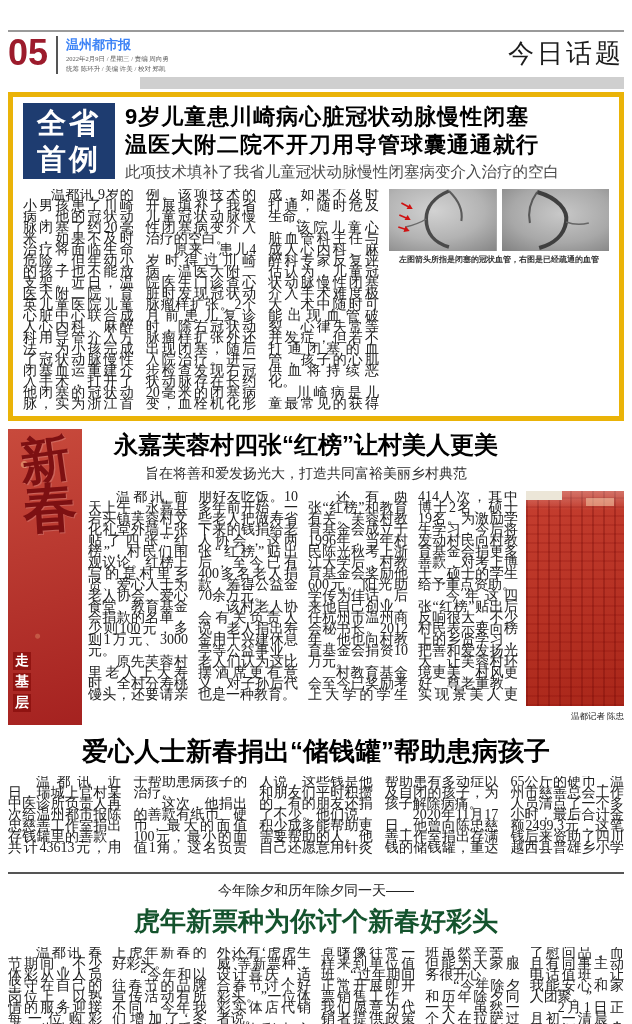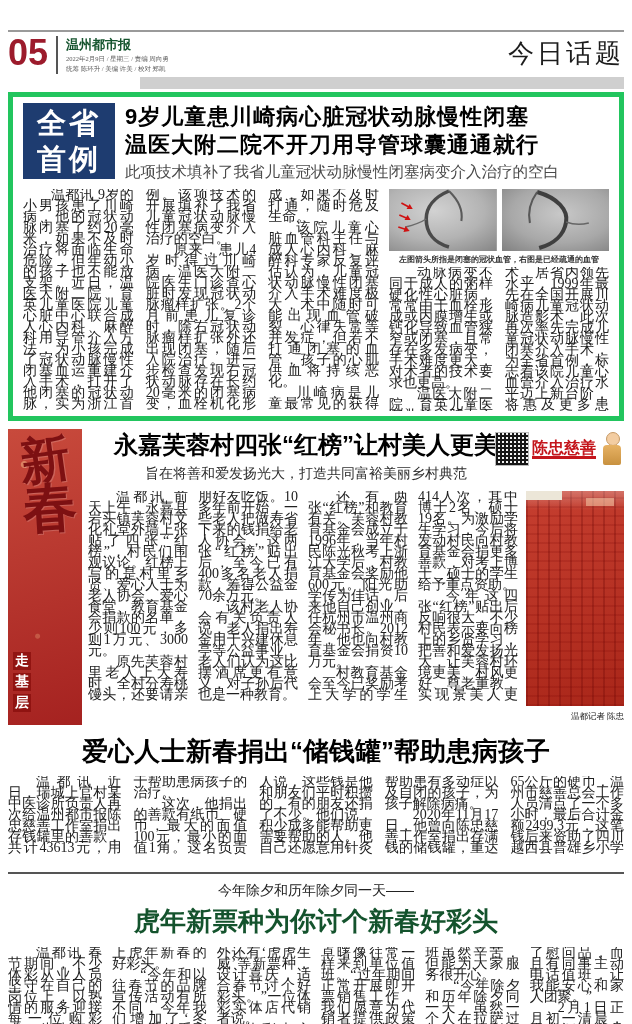--- a/index.html
+++ b/index.html
@@ -7,26 +7,26 @@
   .page {
     position: relative; width: 632px; height: 1024px; overflow: hidden;
     background: #fff; color:#191919;
     font-family: "Liberation Serif", "DejaVu Serif", serif;
   }
   
   .top-rule { border-top: 2px solid #9a9a9a; margin: 30px 8px 0; }
   .header-row { position: relative; height: 54px; margin: 4px 8px 0; display: flex; align-items: flex-start; }
   .page-num { font-family:"Liberation Sans",sans-serif; font-size:36px; font-weight:bold; color:#9c1b2c; line-height:0.95; }
   .mast-block { border-left: 2px solid #555; margin-left: 8px; padding-left: 8px; position: relative; z-index: 2; }
-  .mast-title { color:#14532d; font-weight:bold; font-size:13px; font-family:Liberation Serif, serif; }
+  .mast-title { color:#3b82f6; font-weight:bold; font-size:13px; font-family:Liberation Serif, serif; }
   .mast-sub { font-size:6.5px; color:#5a5a5a; line-height:1.5; white-space:nowrap; }
   .gray-strip { position:absolute; left:132px; right:0; bottom:1px; height:12px; background:#cfcfcf; }
   .section-title { margin-left:auto; font-size:26px; color:#1c1c1c; letter-spacing:3px; font-family:"Liberation Sans",sans-serif; position:relative; z-index:2; padding-bottom:10px; }
   
-  .main-box { margin: 2px 8px 0; border: 5px solid #22c55e; padding: 6px 10px 5px; }
+  .main-box { margin: 2px 8px 0; border: 5px solid #eab308; padding: 6px 10px 5px; }
   .main-head { display:flex; gap:10px; }
   .badge { flex:none; width:92px; height:76px; background:#1e3c70; color:#fff;
     display:flex; flex-direction:column; align-items:center; justify-content:center;
     font-family:"Liberation Sans",sans-serif; font-weight:bold; font-size:29px; line-height:36px; letter-spacing:3px; }
   .main-titles { flex:1; min-width:0; }
   .main-h1 { font-family:"Liberation Sans",sans-serif; font-weight:900; font-size:22px; line-height:28px; color:#000; letter-spacing:1px; white-space:nowrap; }
   .main-deck { font-family:"Liberation Sans",sans-serif; font-size:15.5px; color:#4a4a4a; margin-top:3px; white-space:nowrap; }
   .main-body { display:flex; gap:10px; margin-top:6px; height:222px; }
   .main-cols-left { width:356px; height:100%; column-count:3; column-gap:12px; overflow:hidden; }
   .main-right { flex:1; display:flex; flex-direction:column; min-width:0; }
@@ -159,47 +159,37 @@
                 </radialGradient>
               </defs>
               <rect width="104" height="62" fill="url(#ag2)"></rect>
               <path d="M34 3 C54 9 64 21 62 33 C60 46 50 55 36 59" stroke="#3f3f3f" stroke-width="4" fill="none"></path>
               <path d="M34 3 C27 13 25 24 27 34" stroke="#585858" stroke-width="2" fill="none"></path>
               <path d="M62 33 C70 36 76 36 84 34" stroke="#666" stroke-width="1.5" fill="none"></path>
             </svg>
           </div>
         </div>
         <div class="photo-caption">左图箭头所指是闭塞的冠状血管，右图是已经疏通的血管</div>
-        <div class="cols main-cols-right">
-          <p>动脉病变不同于成人的粥样硬化性心脏病，常常由于血栓形成或内膜增生或钙化导致血管狭窄或闭塞，且常存在多发病变，手术难度更大，对术者的技术要求也更高。</p>
-          <p>温医大附二院、育英儿童医院儿童心脏中心开展儿童先天性心脏病介入治疗术，居省内领先水平，1999年最先在全国开展川崎病儿童冠状动脉造影术，此次再次率先完成儿童冠状动脉慢性闭塞介入手术，为全省首例，标志着该院儿童心血管介入治疗水平迈上新台阶，将惠及更多患儿。</p>
-          <p class="byline">温都记者 陈忠 通讯员 荣星</p>
-        </div>
       </div>
     </div>
   </section>
 
   <section class="mid">
     <div class="banner">
       <div class="banner-char c1">新</div>
       <div class="banner-char c2">春</div>
       <div class="banner-vert">
         <span>走</span>
         <span>基</span>
         <span>层</span>
       </div>
     </div>
     <div class="mid-content">
       <div class="mid-h">永嘉芙蓉村四张“红榜”让村美人更美</div>
       <div class="mid-deck">旨在将善和爱发扬光大，打造共同富裕美丽乡村典范</div>
-      <div class="logo-block">
-        <div class="qr"></div>
-        <div class="logo-text">陈忠慈善</div>
-        <div class="mascot"></div>
-      </div>
       <div class="mid-body-row">
         <div class="cols mid-cols">
           <p>温都讯 前天上午，永嘉县岩头镇芙蓉村文化礼堂外墙上张贴了四张“红榜”，村民们围观议论。红榜上写的是村里乡贤、爱心人士为老人协会、爱心食堂、教育基金会捐款的名单，少则100元，多则1万元、3000元。</p>
           <p>原先芙蓉村里老人上大寿时，全村分寿桃馒头，还要请亲朋好友吃饭。10多年前开始，一些老人把做寿省下来的钱捐给老人协会，这两张“红榜”贴出后，至今已有400多名老人捐款，筹得公益金70余万元。</p>
           <p>该村老人协会有关负责人说，老人捐出寿金用于兴建休息亭等公益事业，老人们认为这比摆酒席更有意义，对子孙后代也是一种教育。</p>
           <p>还有两张“红榜”和教育有关。芙蓉村教育基金会成立于1996年，当年村民陈光秋考上浙江大学后，村教育基金会奖励他600元。阳光助学传为佳话，后来他自己创业，任杭州市温州商会秘书长。2012年，他也向村教育基金会捐资10万元。</p>
           <p>村教育基金会至今已奖励考上大学的学生414人次，其中博士2名、硕士19名。为激励学生学习，今后将发动村民向村教育基金会捐更多善款，对考上博士、硕士的学生给予重点资助。</p>
           <p>今年这四张“红榜”贴出后反响很大，不少村民表示要向榜上的乡贤学习，把善和爱发扬光大，让芙蓉村环境更美、村风更好、尊老重教，实现景美人更美，让芙蓉村成为共同富裕美丽乡村的典范。</p>
         </div>
         <div class="photo-col">

